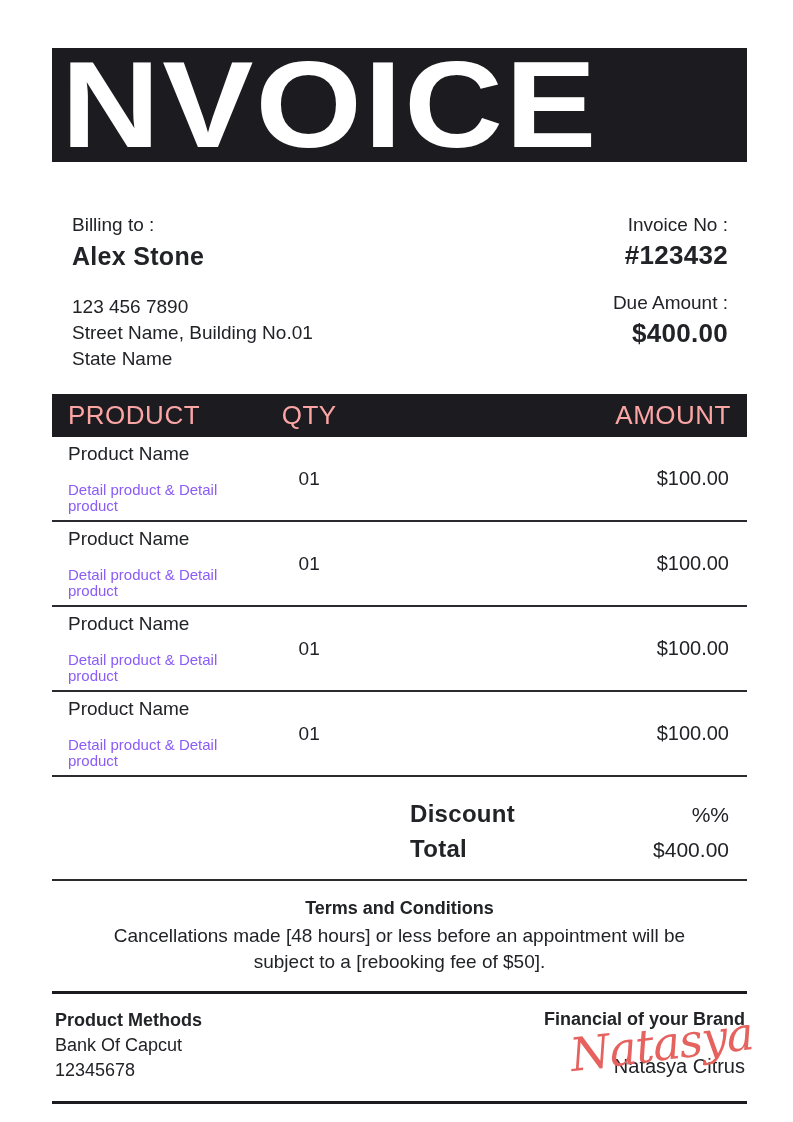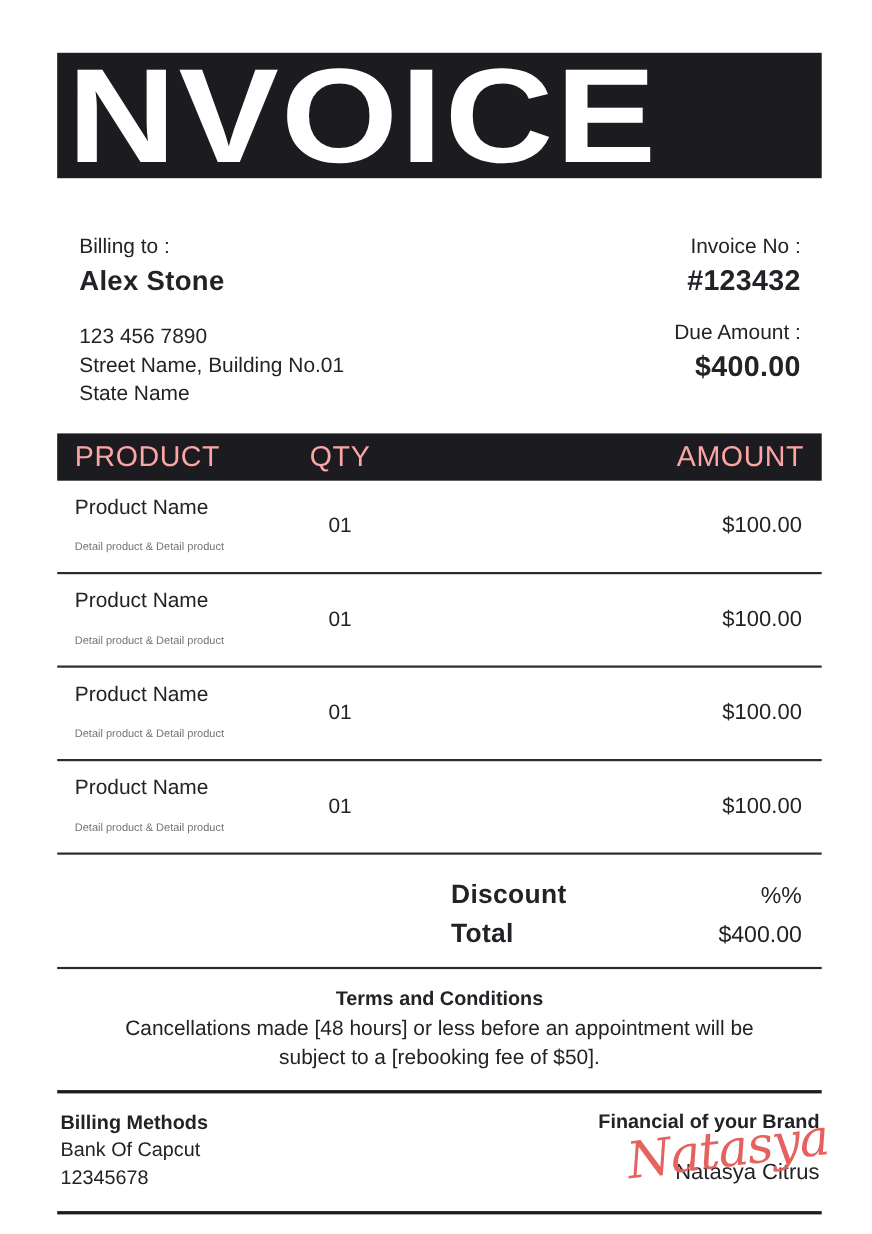--- a/index.html
+++ b/index.html
@@ -43,21 +43,21 @@
     font-weight:normal; font-size:26px; letter-spacing:0.5px;
   }
   .cell-l { padding-left:16px; text-align:left; }
   .cell-c { text-align:center; }
   .cell-r { text-align:right; padding-right:16px; }
   .trow {
     display:grid; grid-template-columns:27% 20% 53%; align-items:center;
     height:85px; border-bottom:2px solid #2b2b2f;
   }
   .product-name { font-size:19px; line-height:22px; }
-  .product-detail { font-size:10px; line-height:16px; margin-top:17px; color:#737373; }
+  .product-detail { font-size:15px; line-height:16px; margin-top:17px; color:#8b5cf6; }
   .qty { font-size:19px; }
   .amount { font-size:20px; padding-right:18px; }
 
   
   .totals { padding:20px 0 12px; border-bottom:2px solid #2b2b2f; }
   .totals-row { display:flex; align-items:baseline; line-height:34px; }
   .totals-spacer { width:358px; }
   .totals-label { font-size:24px; font-weight:bold; letter-spacing:0.3px; }
   .totals-value { flex:1; text-align:right; padding-right:18px; font-size:21px; }
 
@@ -176,21 +176,21 @@
   <div class="terms">
     <div class="terms-title">Terms and Conditions</div>
     <div class="terms-body">
       <div class="terms-line">Cancellations made [48 hours] or less before an appointment will be</div>
       <div class="terms-line">subject to a [rebooking fee of $50].</div>
     </div>
   </div>
 
   <div class="payment">
     <div class="pay-left">
-      <div class="pay-title">Billing Methods</div>
+      <div class="pay-title">Product Methods</div>
       <div>Bank Of Capcut</div>
       <div>12345678</div>
     </div>
     <div class="sig">
       <div class="sig-brand">Financial of your Brand</div>
       <div class="sig-script" style="color: rgb(229, 98, 95);">Natasya</div>
       <div class="sig-name">Natasya Citrus</div>
     </div>
   </div>
 

